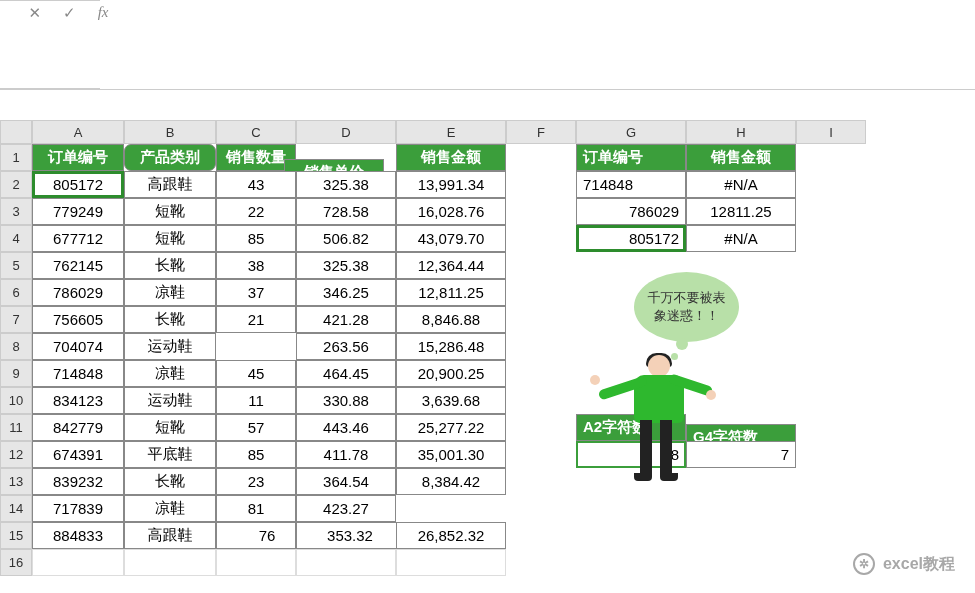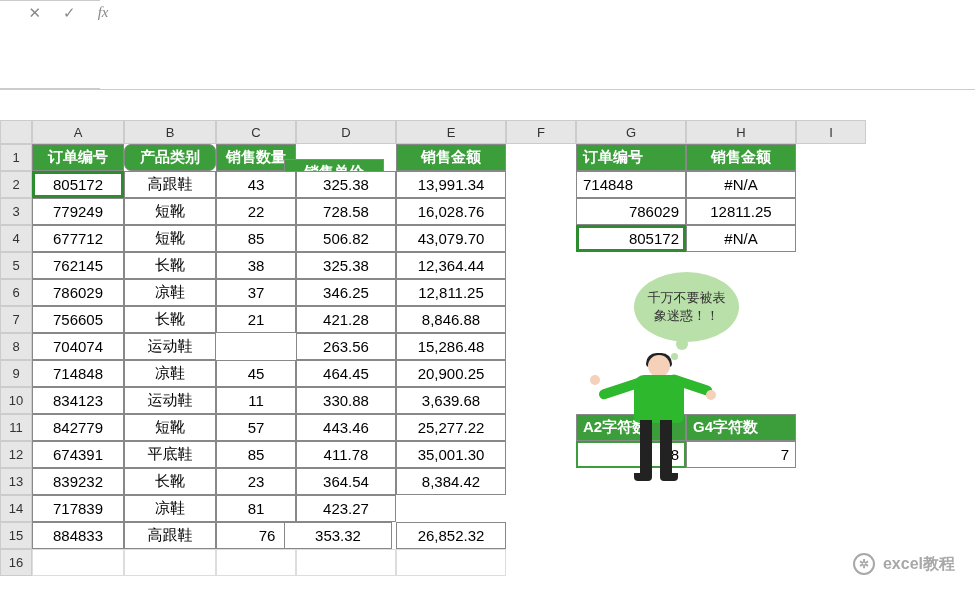--- a/index.html
+++ b/index.html
@@ -159,32 +159,32 @@
       <div class="cell datacell" style="left: 264px; top: 324px; width: 100px;">364.54</div>
       <div class="cell datacell" style="left: 364px; top: 324px; width: 110px;">8,384.42</div>
       <div class="cell datacell" style="left: 0px; top: 351px; width: 92px;">717839</div>
       <div class="cell datacell" style="left: 92px; top: 351px; width: 92px;">凉鞋</div>
       <div class="cell datacell" style="left: 184px; top: 351px; width: 80px;">81</div>
       <div class="cell datacell" style="left: 264px; top: 351px; width: 100px;">423.27</div>
       <div class="cell datacell" style="left: 364px; top: 351px; width: 110px; margin-top: 28px;">34,284.87</div>
       <div class="cell datacell" style="left: 0px; top: 378px; width: 92px;">884833</div>
       <div class="cell datacell" style="left: 92px; top: 378px; width: 92px;">高跟鞋</div>
       <div class="cell datacell" style="left: 184px; top: 378px; width: 80px; padding-left: 28px;">76</div>
-      <div class="cell datacell" style="left: 252px; top: 378px; width: 108px;">353.32</div>
+      <div class="cell datacell" style="left: 264px; top: 378px; width: 108px;">353.32</div>
       <div class="cell datacell" style="left: 364px; top: 378px; width: 110px;">26,852.32</div>
       <div class="cell hdr" style="left: 544px; top: 0px; width: 110px; justify-content: flex-start;">订单编号</div>
       <div class="cell hdr" style="left: 654px; top: 0px; width: 110px;">销售金额</div>
       <div class="cell datacell num-left" style="left: 544px; top: 27px; width: 110px; justify-content: flex-start;">714848</div>
       <div class="cell datacell" style="left: 654px; top: 27px; width: 110px;">#N/A</div>
       <div class="cell datacell num-right" style="left: 544px; top: 54px; width: 110px;">786029</div>
       <div class="cell datacell" style="left: 654px; top: 54px; width: 110px;">12811.25</div>
       <div class="cell datacell num-right highlight-green" style="left: 544px; top: 81px; width: 110px;">805172</div>
       <div class="cell datacell" style="left: 654px; top: 81px; width: 110px;">#N/A</div>
       <div class="cell hdr" style="left: 544px; top: 270px; width: 110px; justify-content: flex-start;">A2字符数</div>
-      <div class="cell hdr" style="left: 654px; top: 270px; width: 110px; justify-content: flex-start;">G4字符数</div>
+      <div class="cell hdr" style="left: 654px; top: 280px; width: 110px; justify-content: flex-start;">G4字符数</div>
       <div class="cell datacell num-right sel" style="left: 544px; top: 297px; width: 110px;">8</div>
       <div class="cell datacell num-right" style="left: 654px; top: 297px; width: 110px;">7</div>
       <div class="cell " style="left: 0px; top: 405px; width: 92px;"></div>
       <div class="cell " style="left: 92px; top: 405px; width: 92px;"></div>
       <div class="cell " style="left: 184px; top: 405px; width: 80px;"></div>
       <div class="cell " style="left: 264px; top: 405px; width: 100px;"></div>
       <div class="cell " style="left: 364px; top: 405px; width: 110px;"></div>
     </div>
 </div>
 

